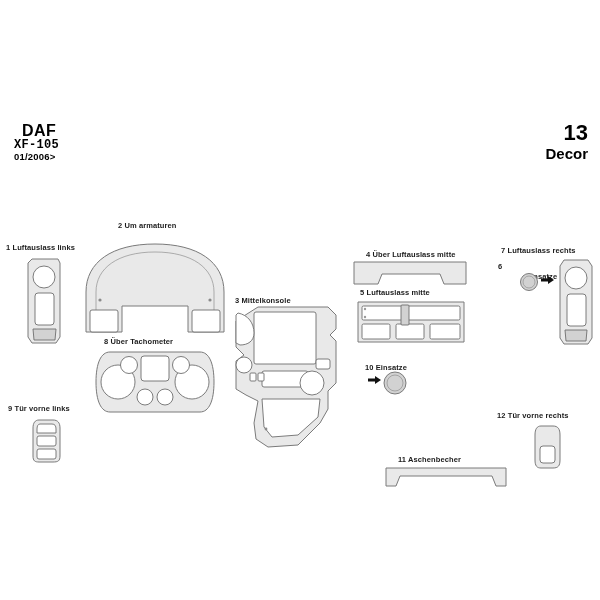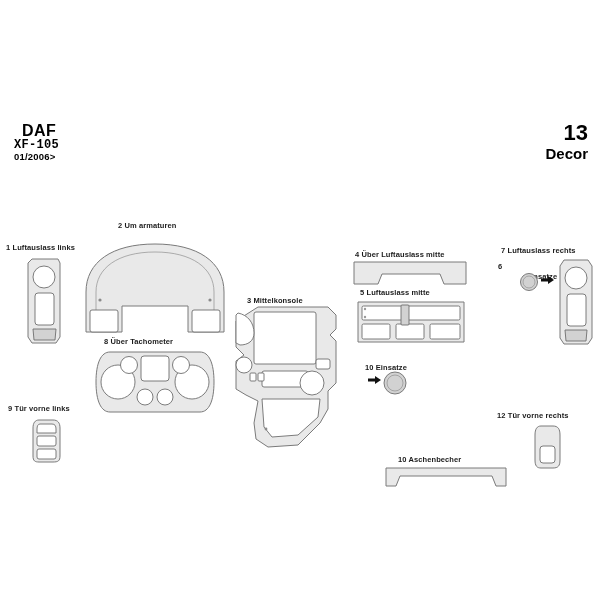--- a/index.html
+++ b/index.html
@@ -59,30 +59,30 @@
 <div id="page">
 
   <div class="brand" id="brand-daf">DAF</div>
   <div class="brand" id="brand-model">XF-105</div>
   <div class="brand" id="brand-date">01/2006&gt;</div>
   <div id="kit-count">13</div>
   <div id="kit-word">Decor</div>
 
   <div class="label" style="left:6px;  top:243px;">1 Luftauslass links</div>
   <div class="label" style="left:118px;top:221px;">2 Um armaturen</div>
-  <div class="label" style="left:247px;top:296px;">3 Mittelkonsole</div>
-  <div class="label" style="left:355px;top:250px;text-align:right;">4 Über Luftauslass mitte</div>
+  <div class="label" style="left:235px;top:296px;">3 Mittelkonsole</div>
+  <div class="label" style="left:366px;top:250px;text-align:right;">4 Über Luftauslass mitte</div>
   <div class="label" style="left:360px;top:288px;">5  Luftauslass mitte</div>
   <div class="label" style="left:498px;top:262px; text-align:center;">6</div>
   <div class="label" style="left:486px;top:272px;padding-left:40px;">Einsatze</div>
   <div class="label" style="left:501px;top:246px;">7  Luftauslass rechts</div>
   <div class="label" style="left:104px;top:337px;">8  Über Tachometer</div>
   <div class="label" style="left:8px;  top:404px;">9 Tür vorne links</div>
   <div class="label" style="left:365px;top:363px;">10 Einsatze</div>
-  <div class="label" style="left:398px;top:455px;">10 Aschenbecher</div>
+  <div class="label" style="left:398px;top:455px;">11 Aschenbecher</div>
   <div class="label" style="left:497px;top:411px;">12  Tür vorne rechts</div>
   <div class="inline-num" style="left:412px;top:310px;">13</div>
 
   <div class="part" style="left:22px; top:257px;">
     <svg width="46" height="88" viewBox="0 0 46 88">
       <path class="trim-fill" d="M10,2 L36,2 L38,6 L38,80 L34,86 L10,86 L6,80 L6,6 Z"></path>
       <circle class="hole" cx="22" cy="20" r="11"></circle>
       <rect class="hole" x="13" y="36" width="19" height="32" rx="3"></rect>
       <path class="trim-dark" d="M11,72 L34,72 L33,83 L12,83 Z"></path>
     </svg>

